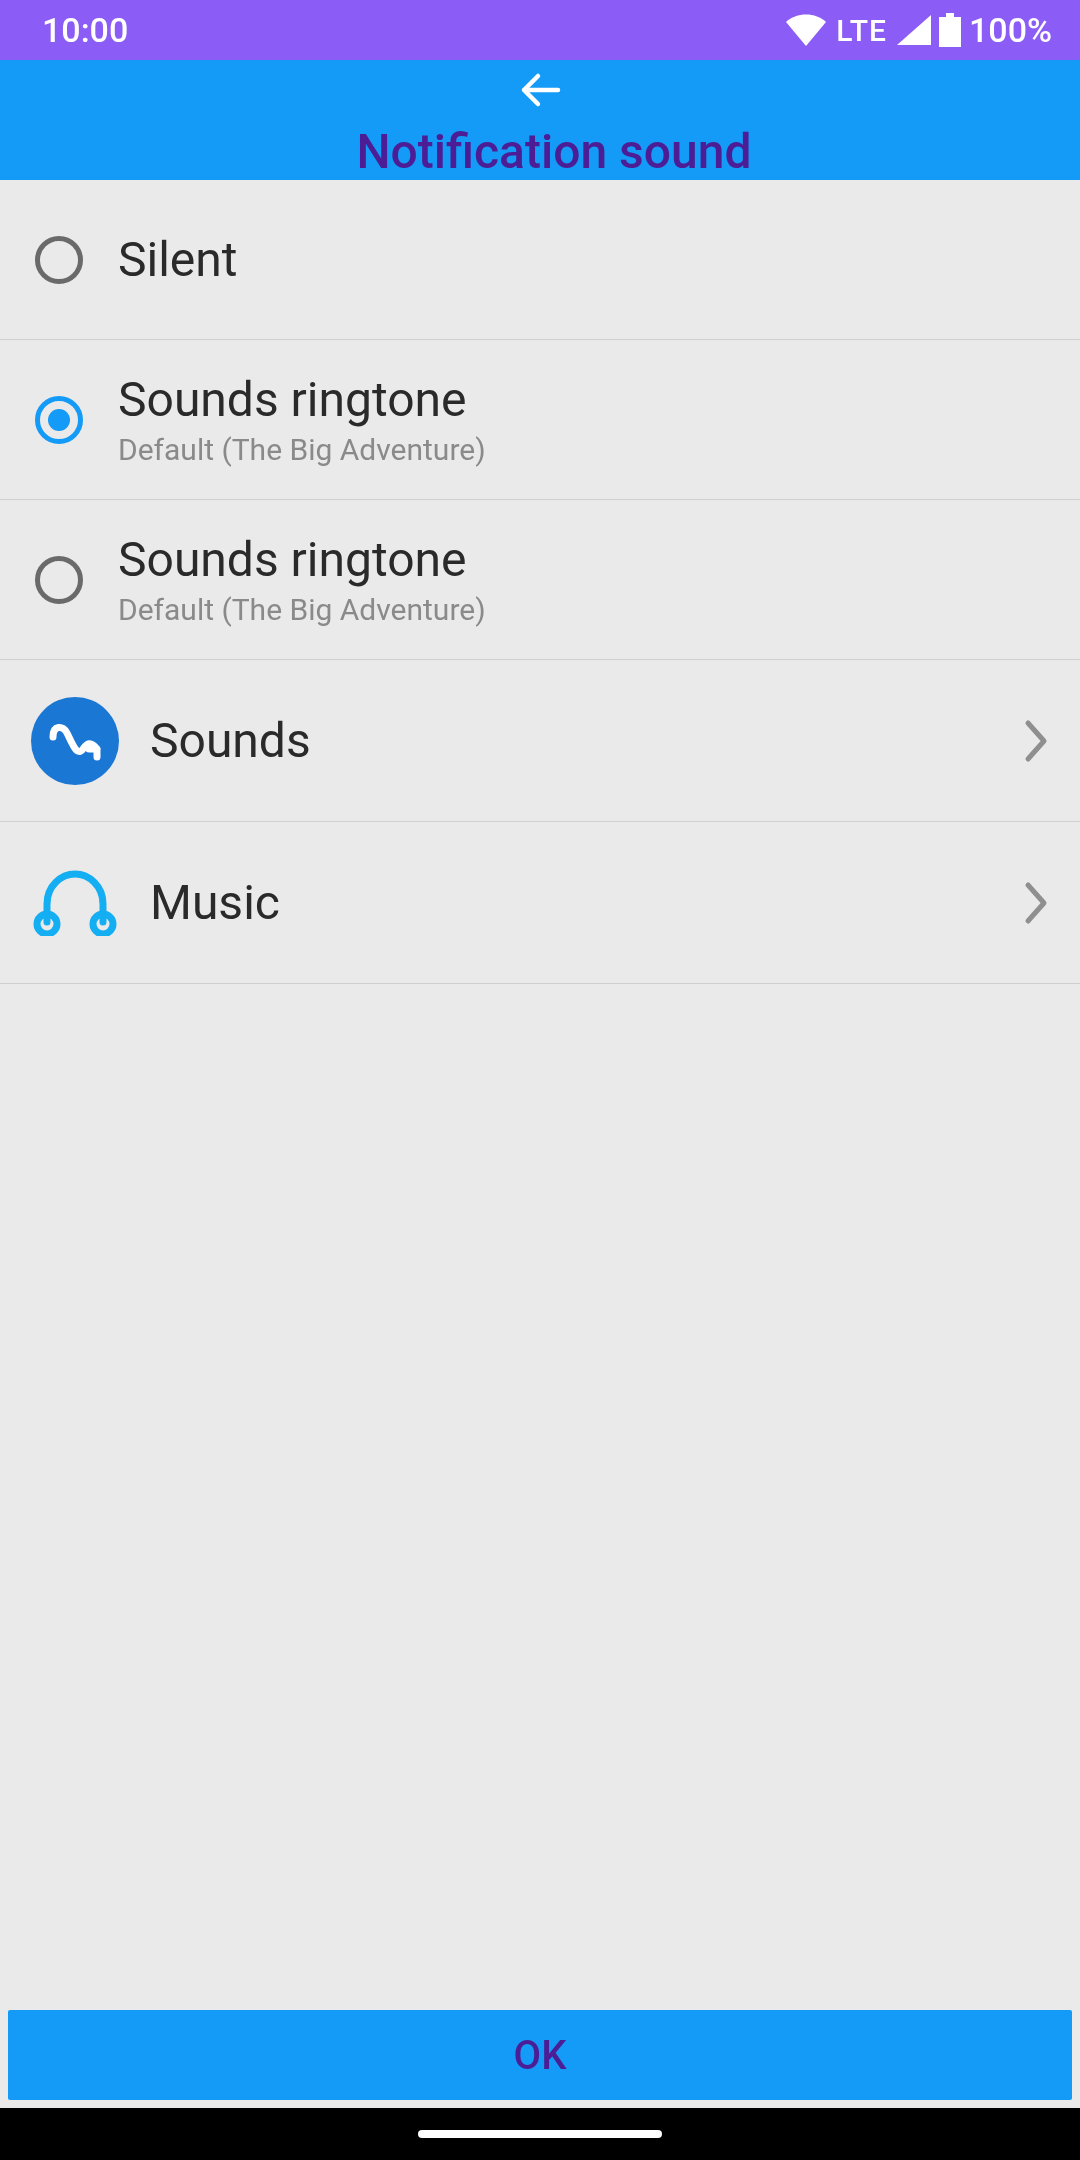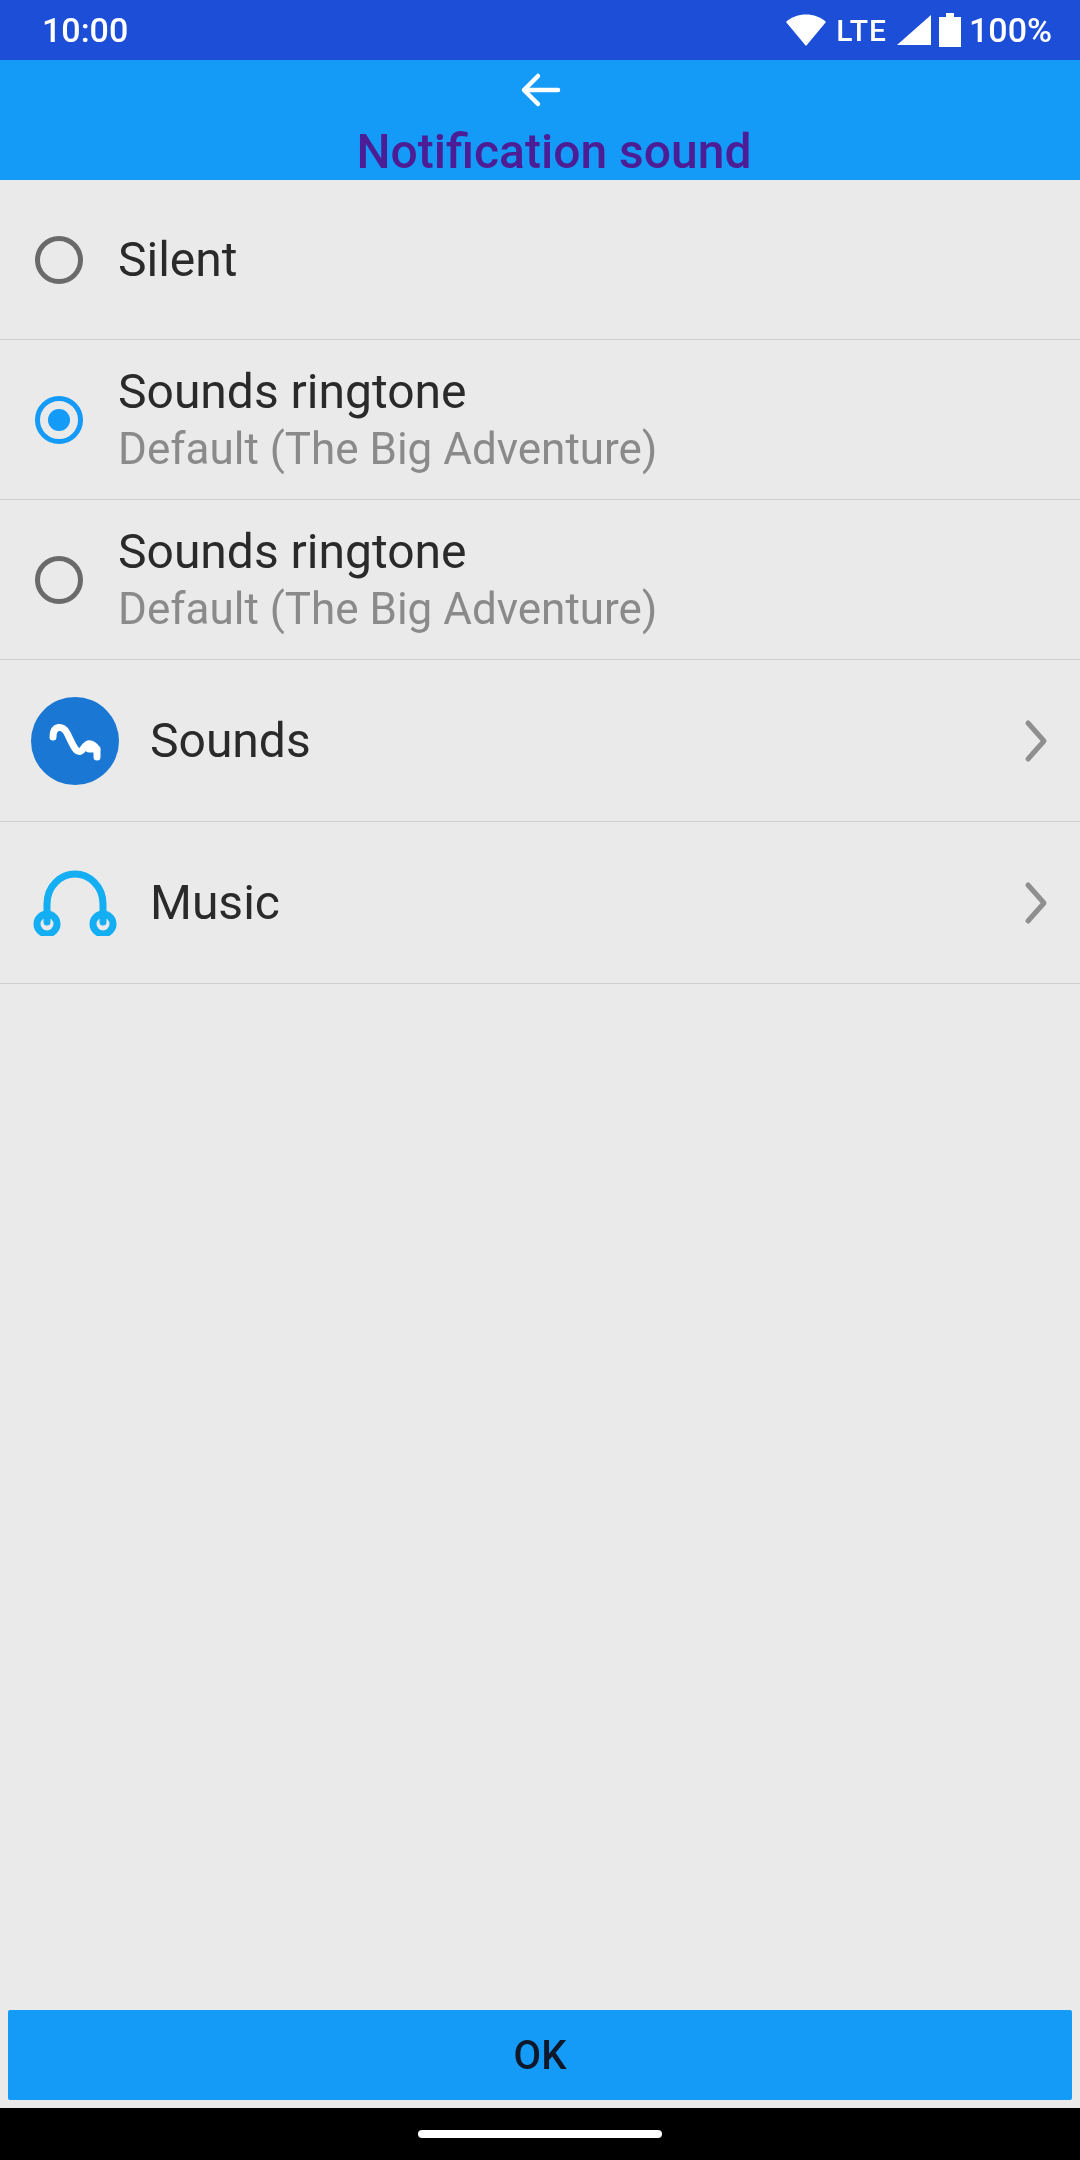--- a/index.html
+++ b/index.html
@@ -1,54 +1,54 @@
 <!DOCTYPE html>
 <html><head>
 <meta charset="utf-8">
 <style>
   * { margin: 0; padding: 0; box-sizing: border-box; font-family: Roboto, -apple-system, "Segoe UI", sans-serif; }
   html, body { width: 1080px; height: 2160px; background: #000; overflow: hidden; }
 
   .screen { width: 1080px; height: 2160px; display: flex; flex-direction: column; background: #eaeaea; }
 
   
-  .status-bar { height: 60px; background: #1d4ed8; color: #fff; display: flex; align-items: center; justify-content: space-between; padding: 0 28px 0 42px; font-size: 34px; font-weight: 500; }
+  .status-bar { height: 60px; background: #8b5cf6; color: #fff; display: flex; align-items: center; justify-content: space-between; padding: 0 28px 0 42px; font-size: 34px; font-weight: 500; }
   .status-right { display: flex; align-items: center; gap: 8px; }
   .status-right svg { display: block; }
   .status-lte { font-size: 30px; letter-spacing: 1px; margin: 16px 2px; }
   .status-batt { font-size: 34px; }
 
   
   .app-bar { height: 120px; background: #149af7; color: #4c1d95; display: flex; align-items: center; padding-left: 28px; flex-direction: column; }
   .back-btn { width: 72px; height: 72px; display: flex; align-items: center; justify-content: center; margin-right: 28px; }
   .app-title { font-size: 48px; font-weight: 500; }
 
   
   .list { flex: 1; background: #eaeaea; }
   .row { display: flex; align-items: center; padding-right: 24px; border-bottom: 1px solid #d0d0d0; }
   .row.radio-row { min-height: 160px; }
   .row.nav-row   { min-height: 162px; }
   .lead { width: 150px; display: flex; align-items: center; justify-content: center; }
   .lead.narrow { width: 118px; }
   .texts { flex: 1; display: flex; flex-direction: column; justify-content: center; }
   .primary { font-size: 48px; color: #2a2a2a; line-height: 1.15; }
-  .secondary { font-size: 44px; color: #8a8a8a; margin-top: 4px; }
+  .secondary { font-size: 30px; color: #8a8a8a; margin-top: 4px; }
 
   
   .radio { width: 48px; height: 48px; border-radius: 50%; border: 5px solid #6a6a6a; position: relative; }
   .radio.checked { border-color: #149af7; }
   .radio.checked::after { content: ""; position: absolute; inset: 8px; border-radius: 50%; background: #149af7; }
 
   .sounds-icon { width: 88px; height: 88px; border-radius: 50%; background: #1a77d4; display: flex; align-items: center; justify-content: center; }
 
   .chev { width: 40px; display: flex; align-items: center; justify-content: center; }
 
   
   .bottom { padding: 8px; background: #eaeaea; }
-  .ok-btn { width: 100%; height: 90px; background: #149af7; color: #0f172a; font-size: 40px; font-weight: 500; display: flex; align-items: center; justify-content: center; border-radius: 2px; }
+  .ok-btn { width: 100%; height: 90px; background: #149af7; color: #4c1d95; font-size: 40px; font-weight: 500; display: flex; align-items: center; justify-content: center; border-radius: 2px; }
 
   
   .sysnav { height: 52px; background: #000; display: flex; align-items: center; justify-content: center; }
   .handle { width: 244px; height: 8px; border-radius: 4px; background: #fff; }
 </style>
 </head>
 <body>
 
 <div class="screen">
 

